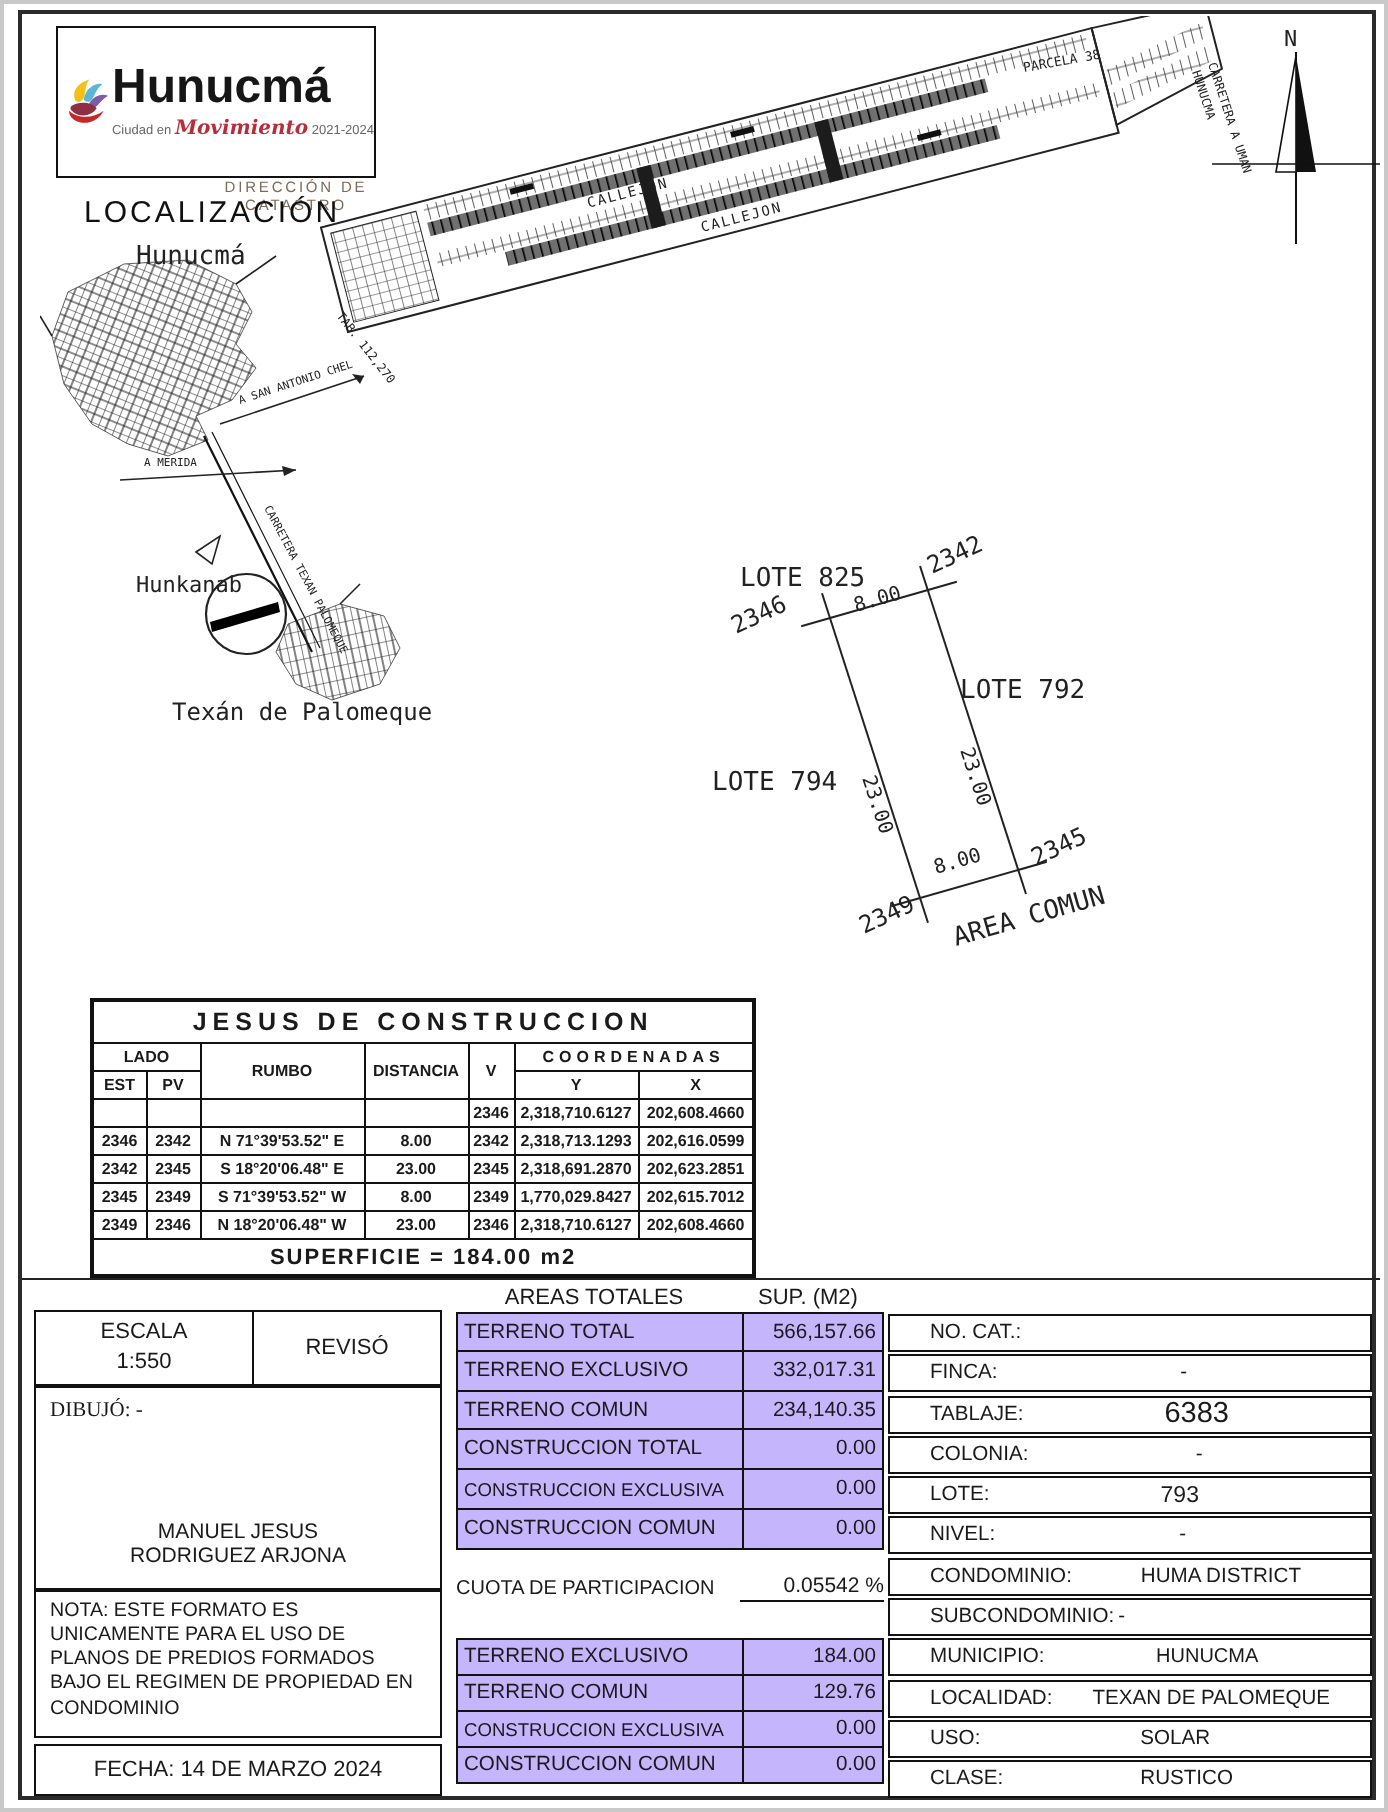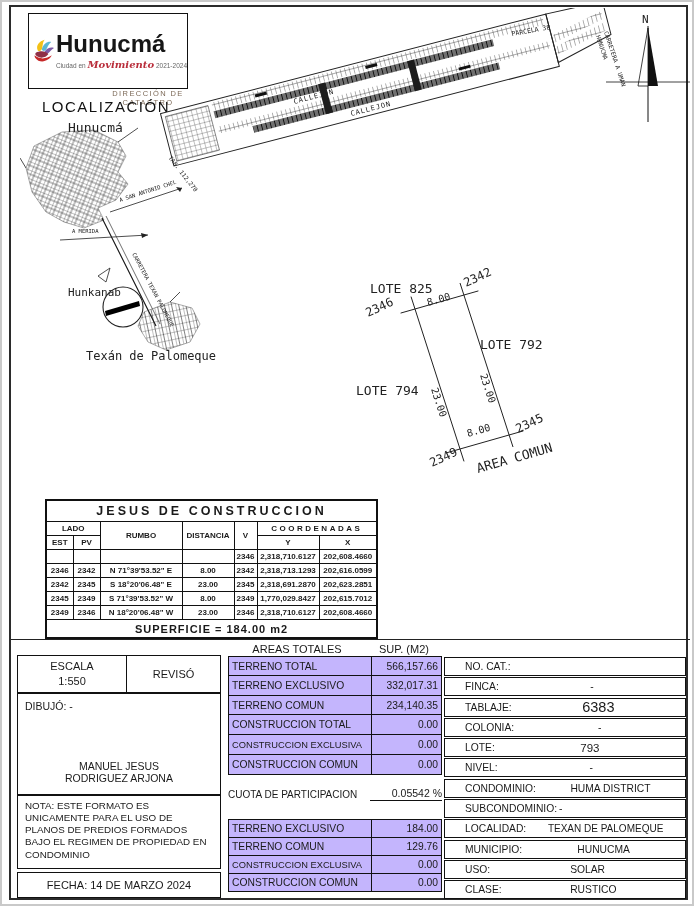--- a/index.html
+++ b/index.html
@@ -28,21 +28,21 @@
   .ctab .coord{letter-spacing:2.5px;}
   .ctab .sup{font-size:11px;letter-spacing:1px;height:17px;border-top:1.6px solid #111;}
 
   
   .divider{left:9px;top:637px;width:679px;border-top:1.6px solid #222;height:0;}
   .lbox{border:1.6px solid #111;box-sizing:border-box;background:#fff;}
   .escala-box{left:15px;top:653px;width:204px;height:38px;display:flex;}
   .escala-cell{width:108px;border-right:1.4px solid #111;display:flex;flex-direction:column;justify-content:center;align-items:center;font-size:11px;line-height:1.4;}
   .reviso-cell{flex:1;display:flex;align-items:center;justify-content:center;font-size:11px;}
   .dibujo-box{left:15px;top:691px;width:204px;height:102px;}
-  .dibujo-label{position:absolute;left:7px;top:6px;font-size:10.5px;}
+  .dibujo-label{position:absolute;left:7px;top:6px;font-size:10.5px;font-family:Liberation Serif, serif;}
   .author{position:absolute;left:0;bottom:10px;width:100%;text-align:center;font-size:10.5px;line-height:1.15;}
   .nota-box{left:15px;top:793px;width:204px;height:74px;padding:4px 7px;box-sizing:border-box;font-size:9.8px;line-height:1.24;}
   .fecha-box{left:15px;top:870px;width:204px;height:26px;display:flex;align-items:center;justify-content:center;font-size:11px;}
 
   
   .ahead{left:226px;top:639px;width:214px;height:16px;display:flex;align-items:center;font-size:11px;}
   .ahead .a1{flex:1;text-align:center;}
   .ahead .a2{width:76px;text-align:center;}
   .mtable{left:226px;top:655px;width:214px;}
   .mrow{display:flex;border:1.4px solid #111;margin-top:-1.4px;height:21px;align-items:stretch;box-sizing:border-box;background:#c4b5fd;}
@@ -386,28 +386,28 @@
     </div>
     <div class="prow">
       <span class="plab">CONDOMINIO:</span>
       <span class="pval">HUMA DISTRICT</span>
     </div>
     <div class="prow">
       <span class="plab">SUBCONDOMINIO:</span>
       <span class="pval vleft">-</span>
     </div>
     <div class="prow">
+      <span class="plab">MUNICIPIO:</span>
+      <span class="pval">HUNUCMA</span>
+    </div>
+    <div class="prow">
       <span class="plab">LOCALIDAD:</span>
       <span class="pval">TEXAN DE PALOMEQUE</span>
     </div>
     <div class="prow">
-      <span class="plab">MUNICIPIO:</span>
-      <span class="pval">HUNUCMA</span>
-    </div>
-    <div class="prow">
       <span class="plab">USO:</span>
       <span class="pval">SOLAR</span>
     </div>
     <div class="prow">
       <span class="plab">CLASE:</span>
       <span class="pval">RUSTICO</span>
     </div>
   </div>
 </div>
 

